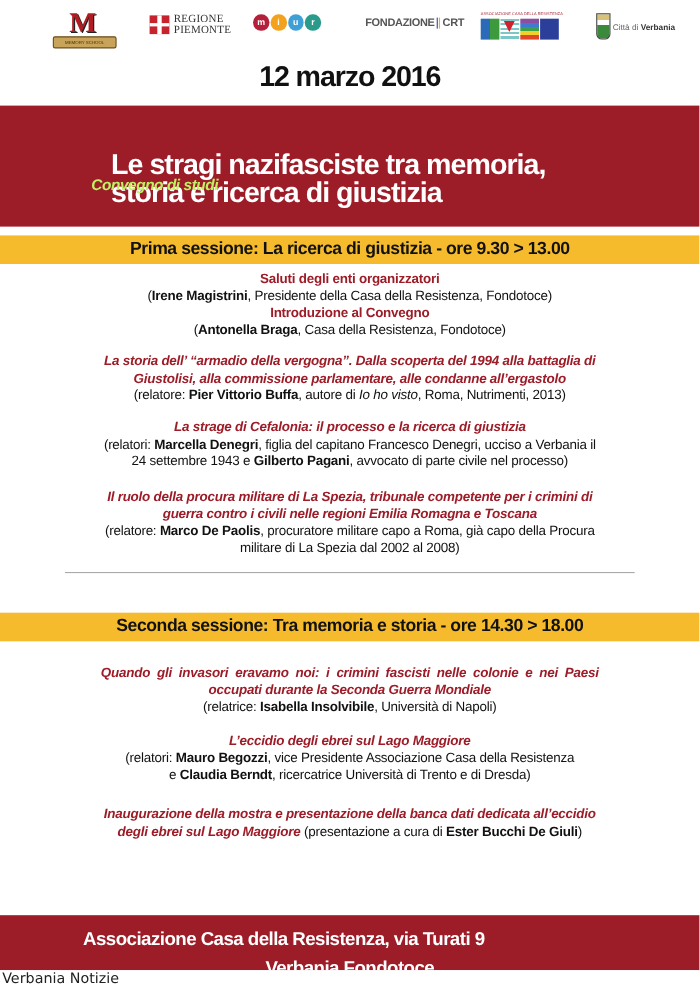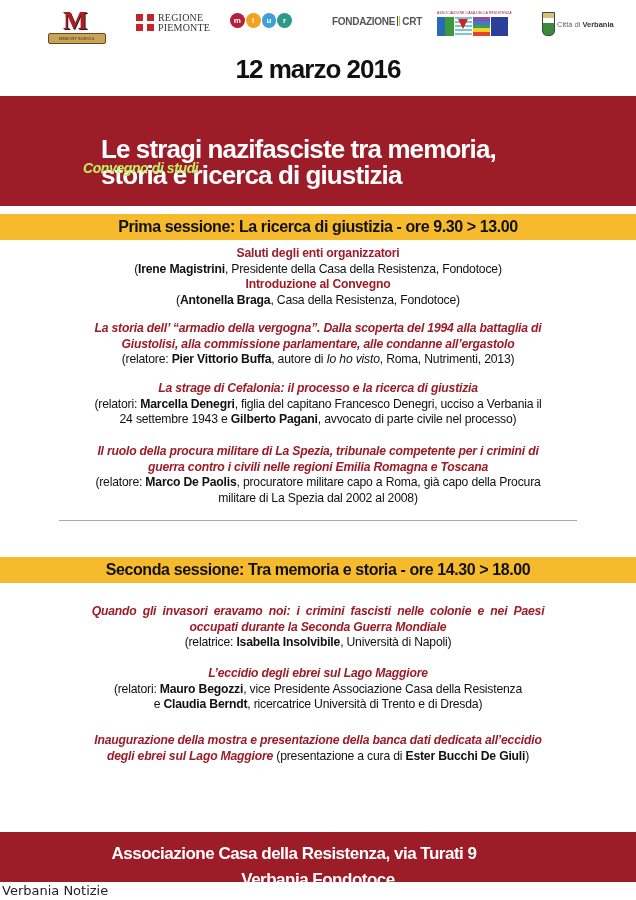--- a/index.html
+++ b/index.html
@@ -43,21 +43,21 @@
   .session-bar { position:absolute; left:0; width:636px; height:26px; background:#f6bb2c; text-align:center; font-size:16px; font-weight:bold; line-height:26px; letter-spacing:-0.4px; color:#111; }
   .s1 { top:214px; }
   .s2 { top:557px; }
 
   .block { position:absolute; left:30px; width:576px; text-align:center; font-size:12.2px; line-height:15.5px; color:#111; letter-spacing:-0.2px; }
   .rt { color:#9c1c28; font-weight:bold; }
   .rti { color:#9c1c28; font-weight:bold; font-style:italic; }
   .divider { position:absolute; top:520px; left:59px; width:518px; height:1px; background:#aaa; }
 
   .footer { position:absolute; top:832px; left:0; width:636px; height:50px; background:#9c1c28; color:#fff; text-align:center; font-weight:bold; font-size:17px; letter-spacing:-0.5px; overflow:hidden; }
-  .footer .l1 { position:absolute; top:12px; left:0; width:516px; line-height:20px;margin-left:36px; }
+  .footer .l1 { position:absolute; top:12px; left:0; width:516px; line-height:20px; }
   .footer .l2 { position:absolute; top:38px; left:0; width:636px; line-height:20px; }
   .watermark { position:absolute; top:882px; left:0; width:636px; height:18px; background:#fff; font-family:"DejaVu Sans", sans-serif; font-size:13px; line-height:18px; color:#222; padding-left:2px; }
 </style>
 </head>
 <body>
 
 <div class="logos">
   <div class="logo logo-memory">
     <div class="m">M</div>
     <div class="ribbon">MEMORY SCHOOL</div>

